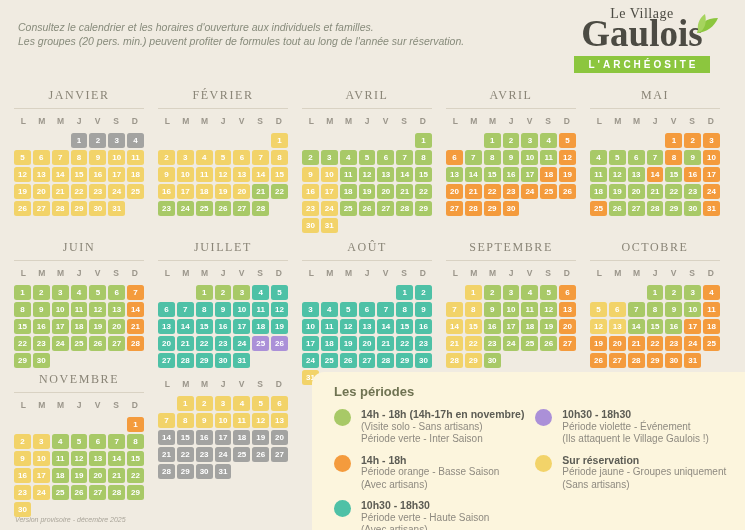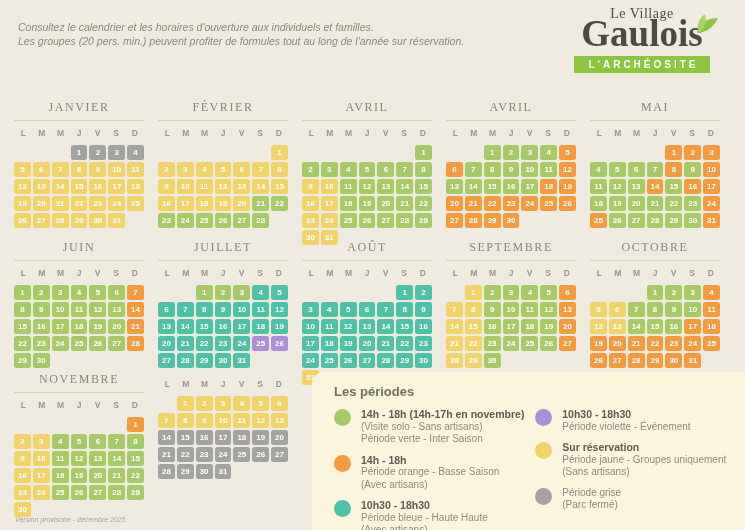--- a/index.html
+++ b/index.html
@@ -16,21 +16,21 @@
   .page-title .year { color:#76b82a; margin-right:4px; }
   .subtitle { margin-top:7px; font-style:italic; font-size:10.5px; line-height:14px; color:#878b7b; }
   
   .logo { position:absolute; right:14px; top:6px; width:178px; text-align:center; color:#4c4b43; }
   .logo-top { font-family:"Liberation Serif", serif; font-size:14px; letter-spacing:0.5px; }
   .logo-main { position:relative; font-family:"Liberation Serif", serif; font-size:37px; font-weight:bold; letter-spacing:0px; margin-top:-8px; line-height:40px; }
   .logo-leaf { position:absolute; right:10px; top:-12px; }
   .logo-badge { display:inline-block; margin-top:1px; background:#8cc63e; color:#fff; font-size:10px; font-weight:bold; letter-spacing:3px; padding:3px 11px 3px 14px; }
   
   .months-row { position:absolute; display:flex; gap:14px; left:14px; }
-  #months-row-1 { top:100px; }
+  #months-row-1 { top:88px; }
   #months-row-2 { top:240px; }
   #months-row-3 { top:372px; }
   .month { width:130px; }
   .month-title {
     font-family:"Liberation Serif", serif;
     font-size:12px; letter-spacing:1.6px; color:#8a8577;
     text-align:center; padding-bottom:5px;
     border-bottom:1px solid #d9d2c3;
     white-space:nowrap;
   }
@@ -679,45 +679,39 @@
           <div class="legend-text">
             <div class="bold">14h - 18h</div>
             <div>Période orange - Basse Saison</div>
             <div>(Avec artisans)</div>
           </div>
         </div>
         <div class="legend-item">
           <div class="legend-dot" style="background: rgb(78, 193, 166);"></div>
           <div class="legend-text">
             <div class="bold">10h30 - 18h30</div>
-            <div>Période bleue - Haute Haute</div>
+            <div>Période verte - Haute Saison</div>
             <div>(Avec artisans)</div>
           </div>
         </div>
       </div>
       <div class="legend-col">
         <div class="legend-item">
           <div class="legend-dot" style="background: rgb(171, 144, 216);"></div>
           <div class="legend-text">
             <div class="bold">10h30 - 18h30</div>
             <div>Période violette - Événement</div>
+            <div>(Ils attaquent le Village Gaulois !)</div>
           </div>
         </div>
         <div class="legend-item">
           <div class="legend-dot" style="background: rgb(242, 211, 105);"></div>
           <div class="legend-text">
             <div class="bold">Sur réservation</div>
             <div>Période jaune - Groupes uniquement</div>
             <div>(Sans artisans)</div>
           </div>
         </div>
-        <div class="legend-item">
-          <div class="legend-dot" style="background: rgb(163, 163, 161);"></div>
-          <div class="legend-text">
-            <div>Période grise</div>
-            <div>(Parc fermé)</div>
-          </div>
-        </div>
       </div>
     </div>
 </div>
 
 <div class="version">Version provisoire - décembre 2025</div>
 
 </body></html>

